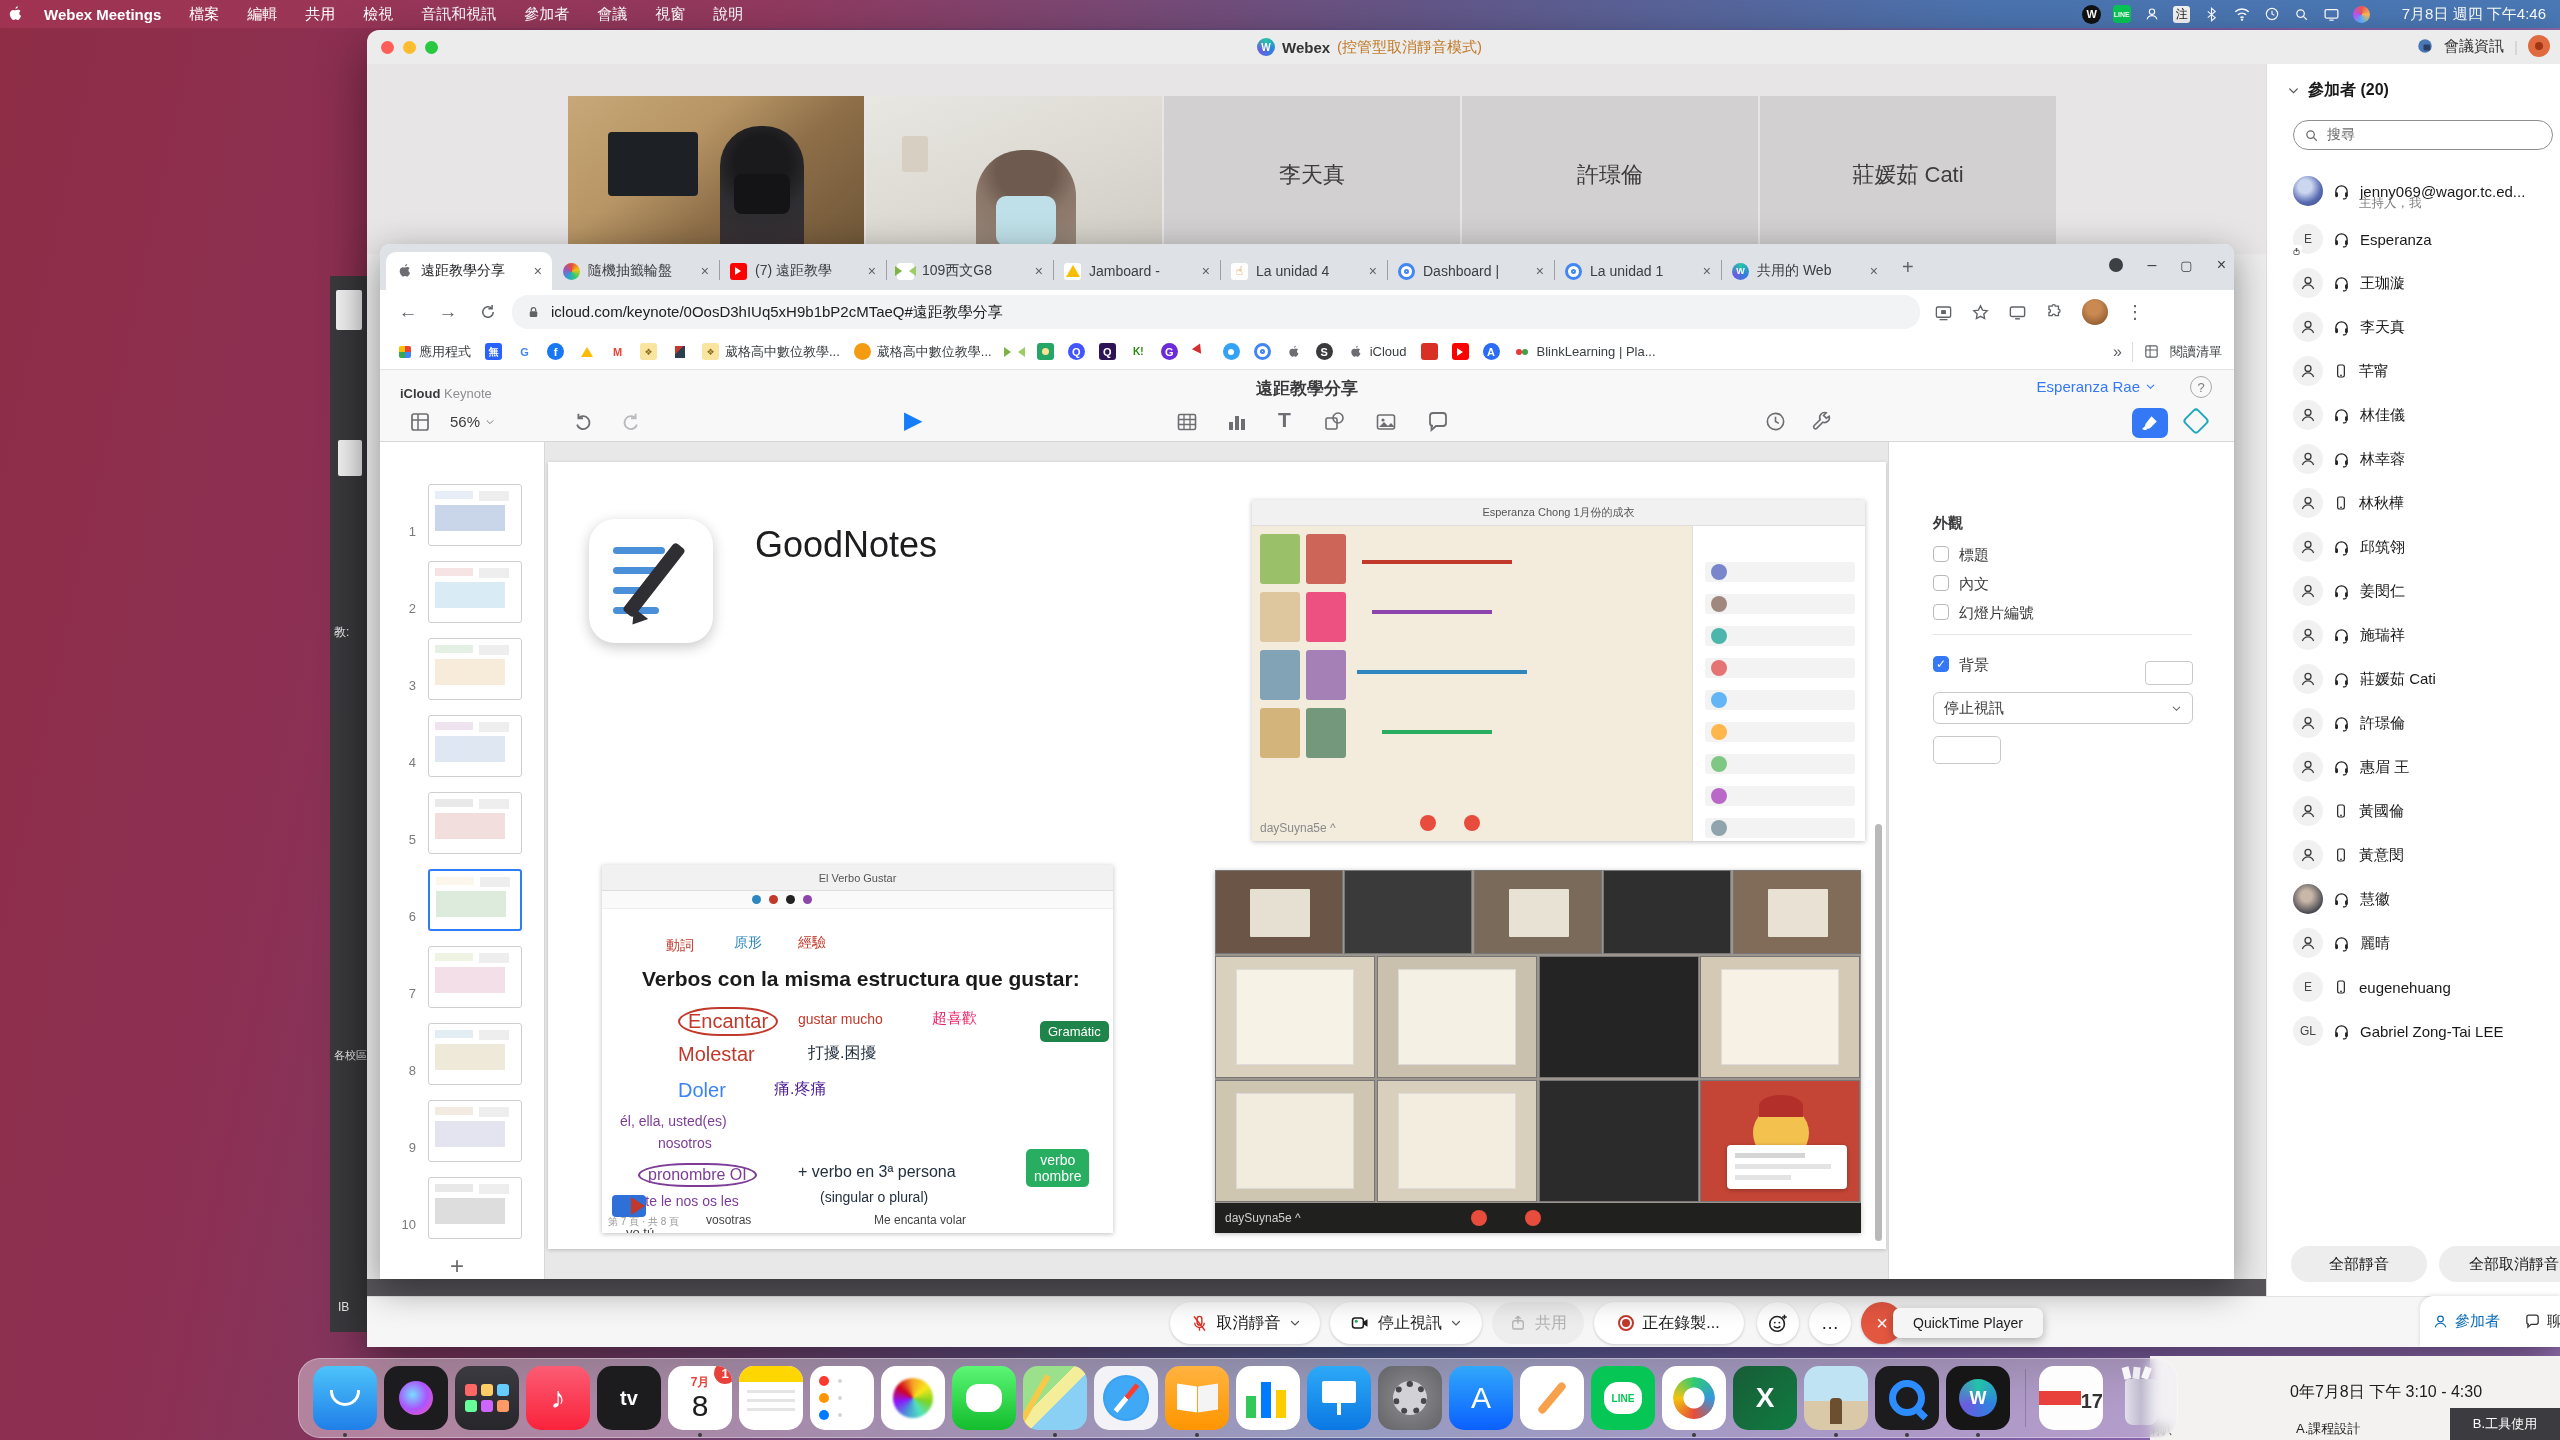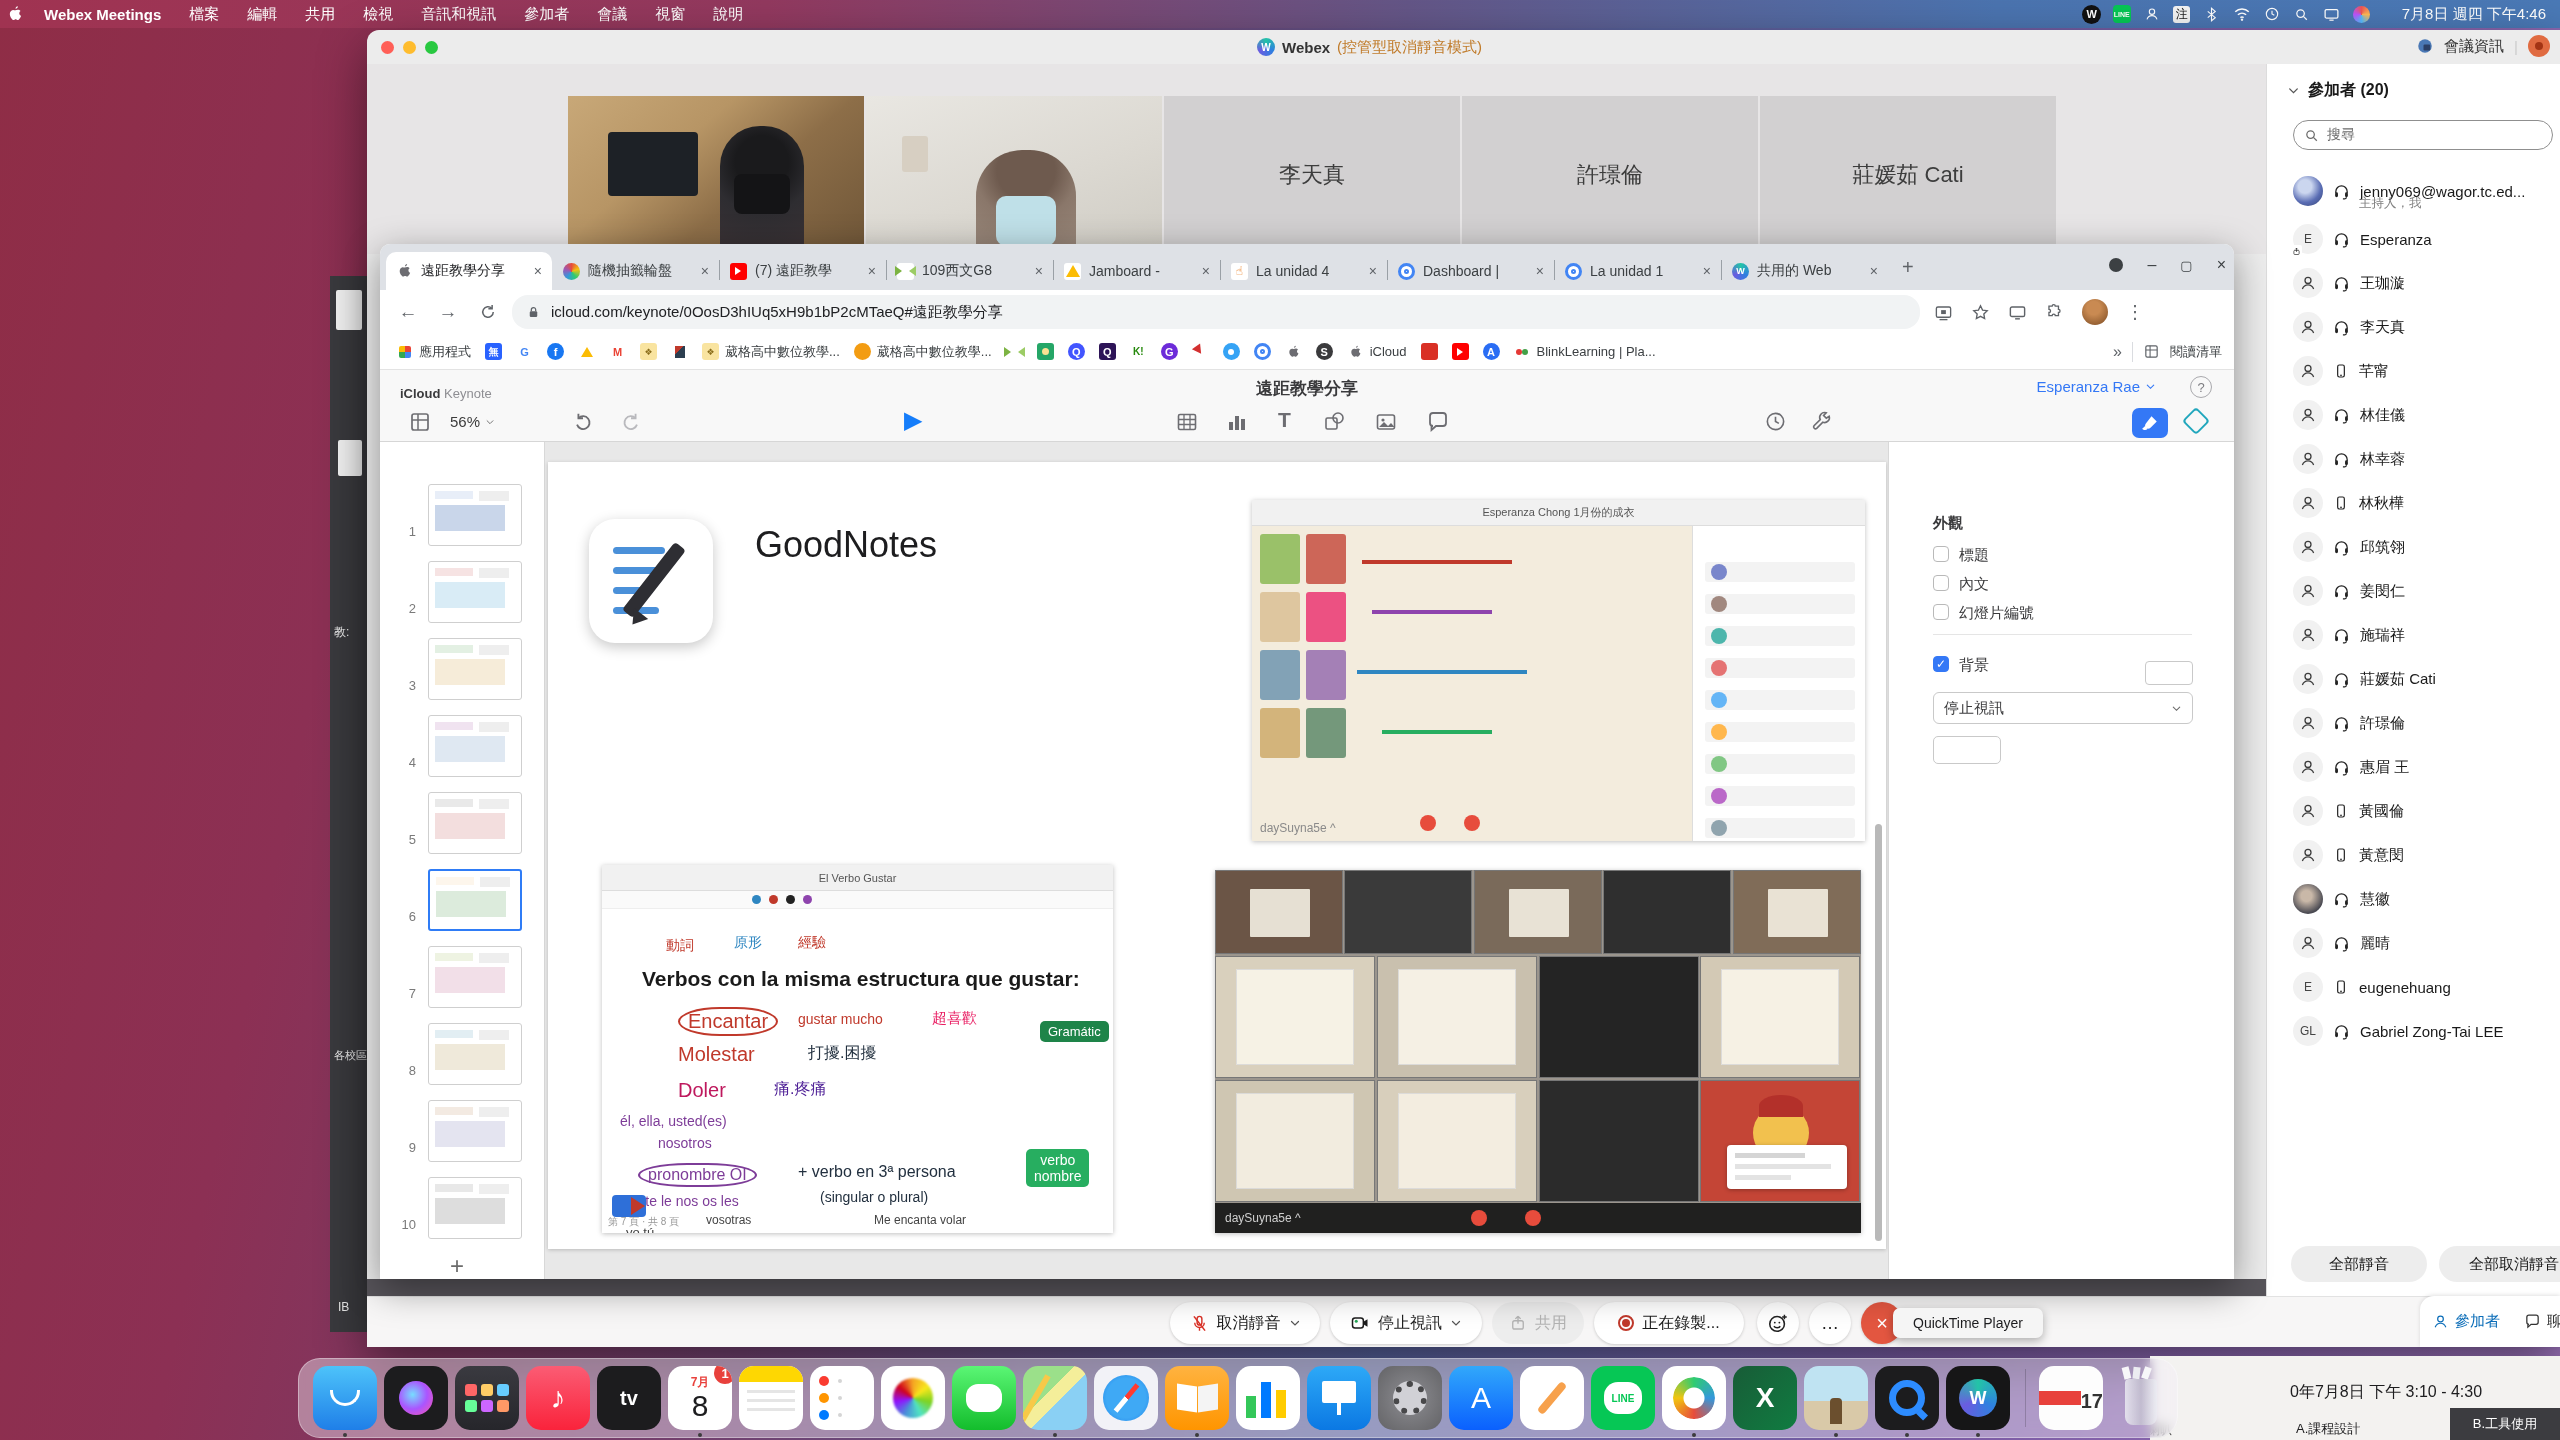--- a/index.html
+++ b/index.html
@@ -1093,21 +1093,21 @@
           <div id="bl-notes">
               <div class="hand" style="left:64px;top:72px;font-size:14px;color:#c0392b;">動詞</div>
               <div class="hand" style="left:132px;top:69px;font-size:14px;color:#2e86c1;">原形</div>
               <div class="hand" style="left:196px;top:69px;font-size:14px;color:#c0392b;">經驗</div>
               <div class="hand" style="left:40px;top:102px;font-size:21px;color:#1a1a1a;font-weight:bold;">Verbos con la misma estructura que gustar:</div>
               <div class="hand" style="left:76px;top:142px;font-size:20px;color:#c0392b;border:2px solid #c0392b;border-radius:50%/60%;padding:1px 8px;">Encantar</div>
               <div class="hand" style="left:196px;top:146px;font-size:14px;color:#c0392b;">gustar mucho</div>
               <div class="hand" style="left:330px;top:144px;font-size:15px;color:#e91e63;">超喜歡</div>
               <div class="hand" style="left:76px;top:178px;font-size:20px;color:#c0392b;">Molestar</div>
               <div class="hand" style="left:206px;top:178px;font-size:16px;color:#22303f;">打擾.困擾</div>
-              <div class="hand" style="left:76px;top:214px;font-size:20px;color:#be185d;">Doler</div>
+              <div class="hand" style="left:76px;top:214px;font-size:20px;color:#3b82f6;">Doler</div>
               <div class="hand" style="left:172px;top:214px;font-size:16px;color:#4c1d95;">痛.疼痛</div>
               <div class="hand" style="left:18px;top:248px;font-size:14px;color:#7d3c98;">él, ella, usted(es)</div>
               <div class="hand" style="left:56px;top:270px;font-size:14px;color:#7d3c98;">nosotros</div>
               <div class="hand" style="left:36px;top:298px;font-size:16px;color:#7d3c98;border:2px solid #7d3c98;border-radius:50%/60%;padding:1px 8px;">pronombre OI</div>
               <div class="hand" style="left:20px;top:328px;font-size:14px;color:#7d3c98;">me te le nos os les</div>
               <div class="hand" style="left:196px;top:298px;font-size:16px;color:#22303f;">+ verbo en 3ª persona</div>
               <div class="hand" style="left:218px;top:324px;font-size:14px;color:#22303f;">(singular o plural)</div>
               <div class="hand" style="left:424px;top:284px;font-size:14px;color:#fff;background:#27ae60;padding:3px 8px;border-radius:5px;white-space:pre;text-align:center;">verbo
 nombre</div>
               <div class="hand" style="left:438px;top:156px;font-size:13px;color:#fff;background:#1e8449;padding:3px 8px;border-radius:5px;white-space:pre;text-align:center;">Gramátic</div>

